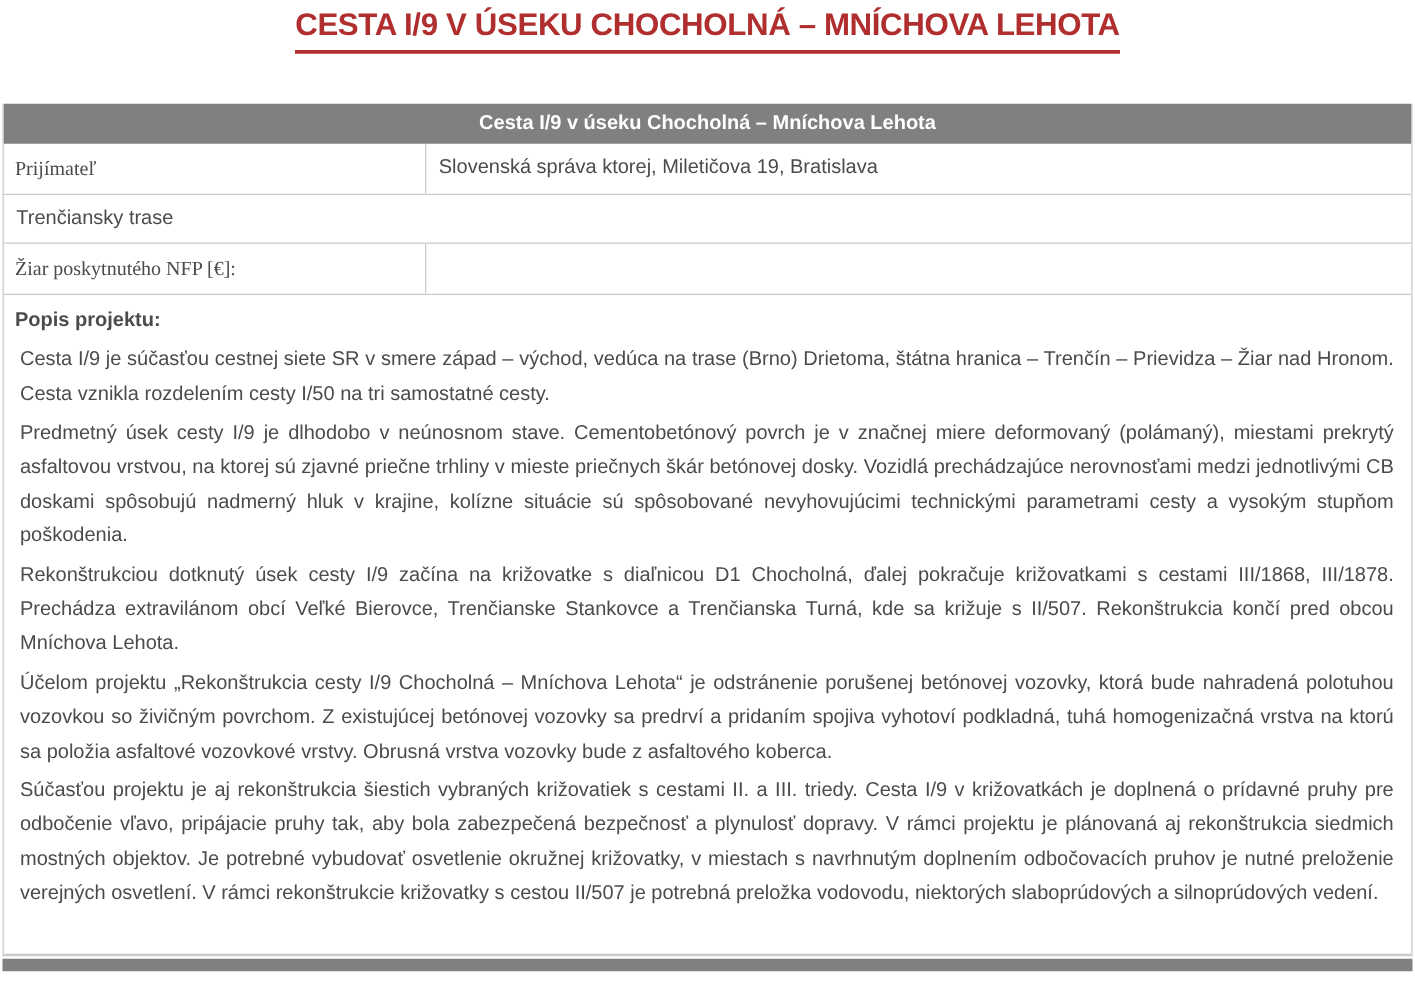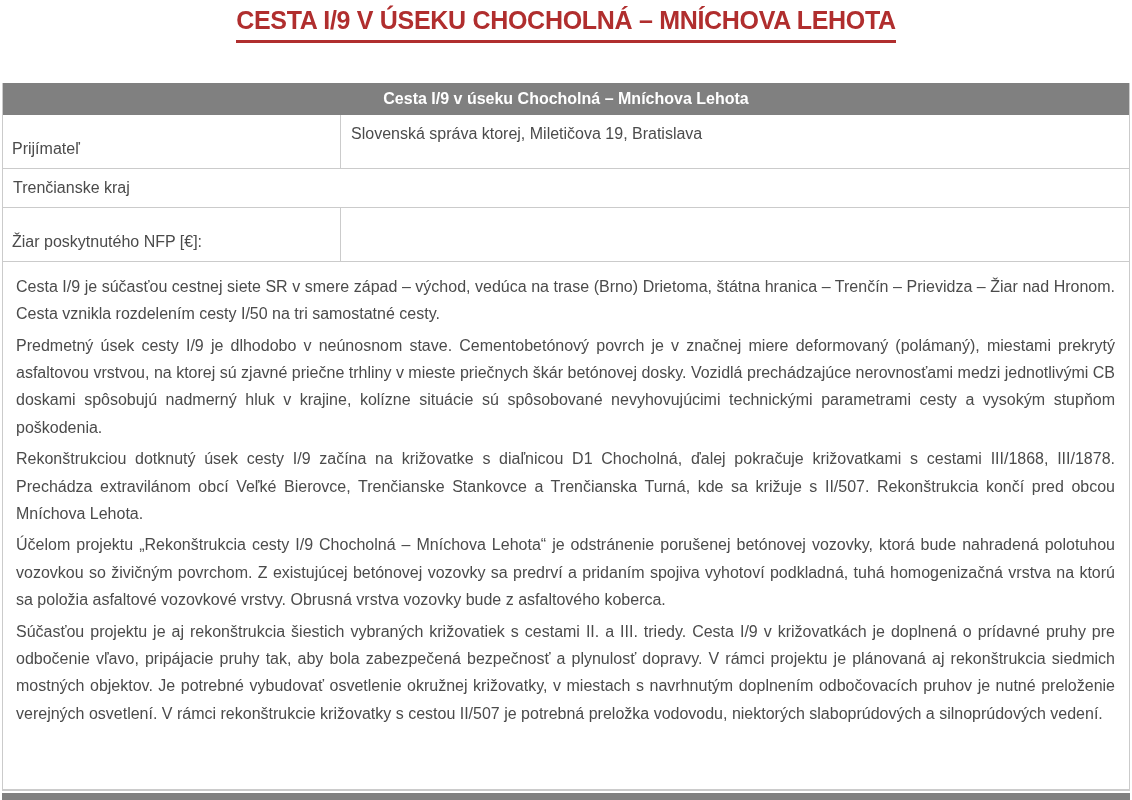--- a/index.html
+++ b/index.html
@@ -54,21 +54,22 @@
     font-size: 16px;
   }
   .info-row {
     display: flex;
     border-bottom: 1px solid #cbcbcb;
   }
   .cell-label {
     width: 338px;
     box-sizing: border-box;
     border-right: 1px solid #cbcbcb;
-    padding: 25px 8px 10px 9px;
+    padding: 12px 8px 10px 9px;
+    font-family: Liberation Serif, serif;
   }
   .cell-value {
     flex: 1;
     padding: 10px 8px 10px 10px;
   }
 
   
   .popis-cell {
     padding: 7px 10px 8px 9px;
     border-bottom: 1px solid #cbcbcb;
@@ -105,28 +106,29 @@
   <div class="tbl">
 
     <div class="tbl-header">Cesta I/9 v úseku Chocholná – Mníchova Lehota</div>
 
     <div class="info-row">
       <div class="cell-label">Prijímateľ</div>
       <div class="cell-value">Slovenská správa ktorej, Miletičova 19, Bratislava</div>
     </div>
 
     <div class="info-row">
-      <div class="cell-value">Trenčianske kraj</div>
+      <div class="cell-value">Trenčiansky trase</div>
     </div>
 
     <div class="info-row">
       <div class="cell-label">Žiar poskytnutého NFP [€]:</div>
     </div>
 
     <div class="popis-cell">
+      <div class="popis-title">Popis projektu:</div>
       <p>Cesta I/9 je súčasťou cestnej siete SR v smere západ – východ, vedúca na trase (Brno) Drietoma, štátna hranica – Trenčín – Prievidza – Žiar nad Hronom. Cesta vznikla rozdelením cesty I/50 na tri samostatné cesty.</p>
       <p>Predmetný úsek cesty I/9 je dlhodobo v neúnosnom stave. Cementobetónový povrch je v značnej miere deformovaný (polámaný), miestami prekrytý asfaltovou vrstvou, na ktorej sú zjavné priečne trhliny v mieste priečnych škár betónovej dosky. Vozidlá prechádzajúce nerovnosťami medzi jednotlivými CB doskami spôsobujú nadmerný hluk v krajine, kolízne situácie sú spôsobované nevyhovujúcimi technickými parametrami cesty a vysokým stupňom poškodenia.</p>
       <p>Rekonštrukciou dotknutý úsek cesty I/9 začína na križovatke s diaľnicou D1 Chocholná, ďalej pokračuje križovatkami s cestami III/1868, III/1878. Prechádza extravilánom obcí Veľké Bierovce, Trenčianske Stankovce a Trenčianska Turná, kde sa križuje s II/507. Rekonštrukcia končí pred obcou Mníchova Lehota.</p>
       <p>Účelom projektu „Rekonštrukcia cesty I/9 Chocholná – Mníchova Lehota“ je odstránenie porušenej betónovej vozovky, ktorá bude nahradená polotuhou vozovkou so živičným povrchom. Z existujúcej betónovej vozovky sa predrví a pridaním spojiva vyhotoví podkladná, tuhá homogenizačná vrstva na ktorú sa položia asfaltové vozovkové vrstvy. Obrusná vrstva vozovky bude z asfaltového koberca.</p>
       <p>Súčasťou projektu je aj rekonštrukcia šiestich vybraných križovatiek s cestami II. a III. triedy. Cesta I/9 v križovatkách je doplnená o prídavné pruhy pre odbočenie vľavo, pripájacie pruhy tak, aby bola zabezpečená bezpečnosť a plynulosť dopravy. V rámci projektu je plánovaná aj rekonštrukcia siedmich mostných objektov. Je potrebné vybudovať osvetlenie okružnej križovatky, v miestach s navrhnutým doplnením odbočovacích pruhov je nutné preloženie verejných osvetlení. V rámci rekonštrukcie križovatky s cestou II/507 je potrebná preložka vodovodu, niektorých slaboprúdových a silnoprúdových vedení.</p>
     </div>
 
   </div>
 
   <div class="bottom-bar"></div>

